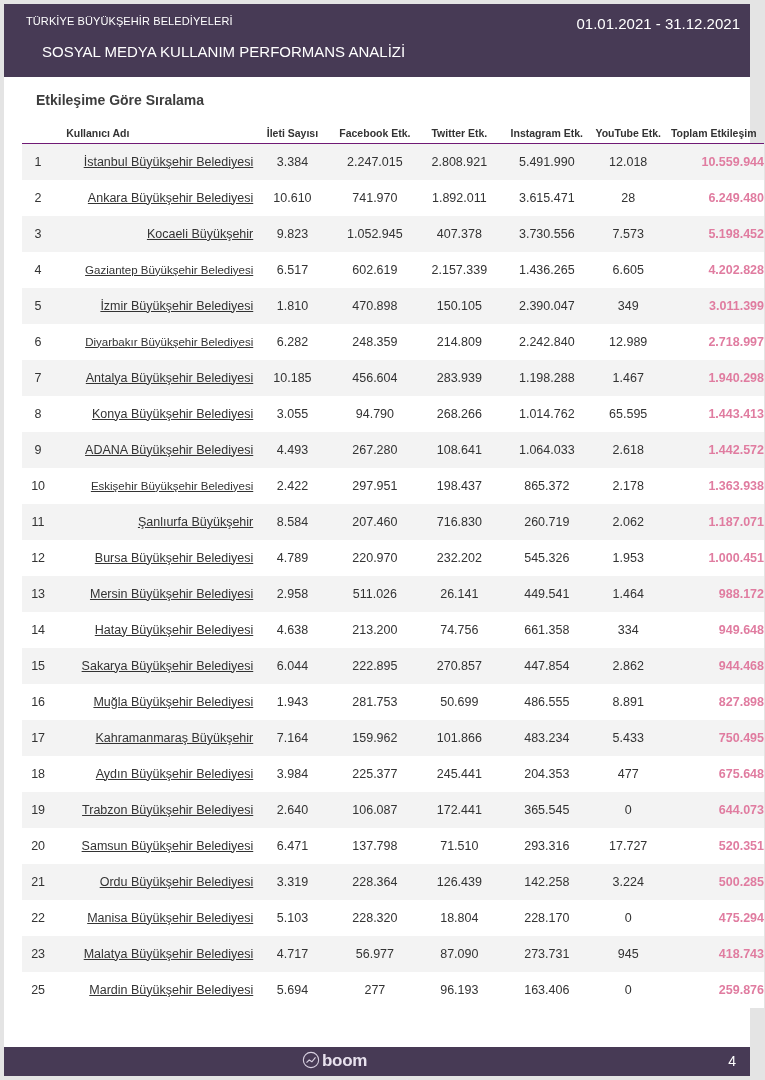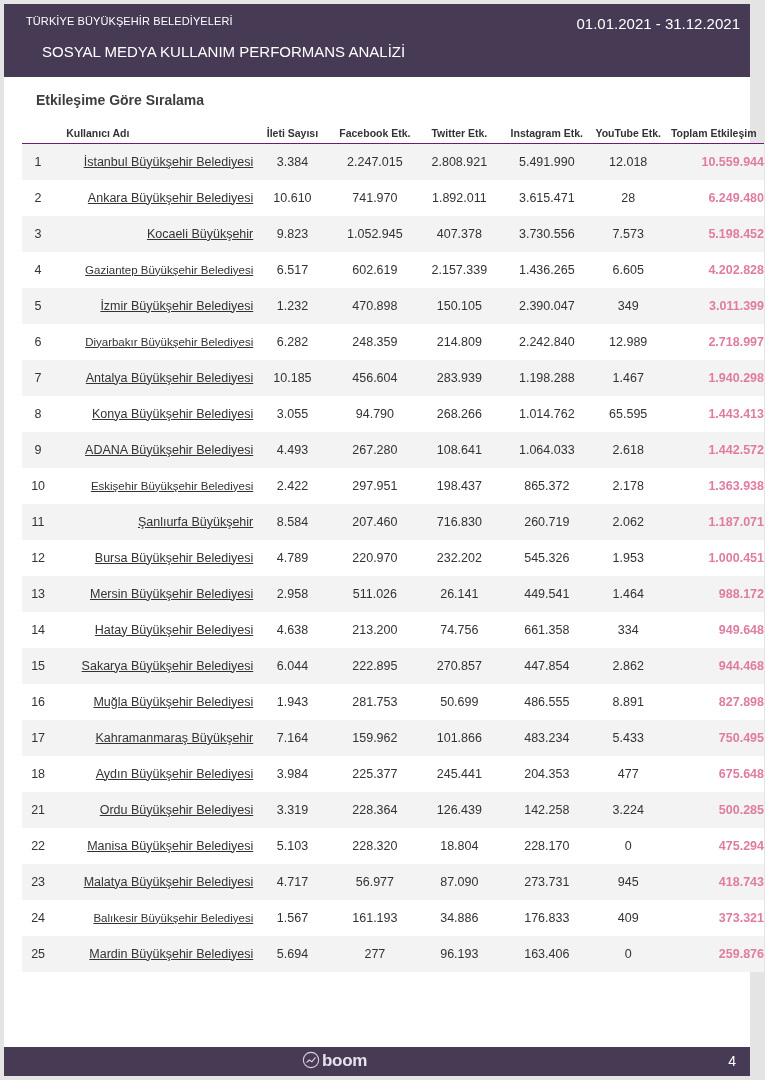--- a/index.html
+++ b/index.html
@@ -130,21 +130,21 @@
           <td>6.517</td>
           <td>602.619</td>
           <td>2.157.339</td>
           <td>1.436.265</td>
           <td>6.605</td>
           <td class="total">4.202.828</td>
         </tr>
         <tr>
           <td class="rank">5</td>
           <td class="name">İzmir Büyükşehir Belediyesi</td>
-          <td>1.232</td>
+          <td>1.810</td>
           <td>470.898</td>
           <td>150.105</td>
           <td>2.390.047</td>
           <td>349</td>
           <td class="total">3.011.399</td>
         </tr>
         <tr>
           <td class="rank">6</td>
           <td class="name small">Diyarbakır Büyükşehir Belediyesi</td>
           <td>6.282</td>
@@ -268,20 +268,40 @@
           <td class="rank">18</td>
           <td class="name">Aydın Büyükşehir Belediyesi</td>
           <td>3.984</td>
           <td>225.377</td>
           <td>245.441</td>
           <td>204.353</td>
           <td>477</td>
           <td class="total">675.648</td>
         </tr>
         <tr>
+          <td class="rank">19</td>
+          <td class="name">Trabzon Büyükşehir Belediyesi</td>
+          <td>2.640</td>
+          <td>106.087</td>
+          <td>172.441</td>
+          <td>365.545</td>
+          <td>0</td>
+          <td class="total">644.073</td>
+        </tr>
+        <tr>
+          <td class="rank">20</td>
+          <td class="name">Samsun Büyükşehir Belediyesi</td>
+          <td>6.471</td>
+          <td>137.798</td>
+          <td>71.510</td>
+          <td>293.316</td>
+          <td>17.727</td>
+          <td class="total">520.351</td>
+        </tr>
+        <tr>
           <td class="rank">21</td>
           <td class="name">Ordu Büyükşehir Belediyesi</td>
           <td>3.319</td>
           <td>228.364</td>
           <td>126.439</td>
           <td>142.258</td>
           <td>3.224</td>
           <td class="total">500.285</td>
         </tr>
         <tr>
@@ -296,30 +316,20 @@
         </tr>
         <tr>
           <td class="rank">23</td>
           <td class="name">Malatya Büyükşehir Belediyesi</td>
           <td>4.717</td>
           <td>56.977</td>
           <td>87.090</td>
           <td>273.731</td>
           <td>945</td>
           <td class="total">418.743</td>
-        </tr>
-        <tr>
-          <td class="rank">24</td>
-          <td class="name small">Balıkesir Büyükşehir Belediyesi</td>
-          <td>1.567</td>
-          <td>161.193</td>
-          <td>34.886</td>
-          <td>176.833</td>
-          <td>409</td>
-          <td class="total">373.321</td>
         </tr>
         <tr>
           <td class="rank">25</td>
           <td class="name">Mardin Büyükşehir Belediyesi</td>
           <td>5.694</td>
           <td>277</td>
           <td>96.193</td>
           <td>163.406</td>
           <td>0</td>
           <td class="total">259.876</td>

